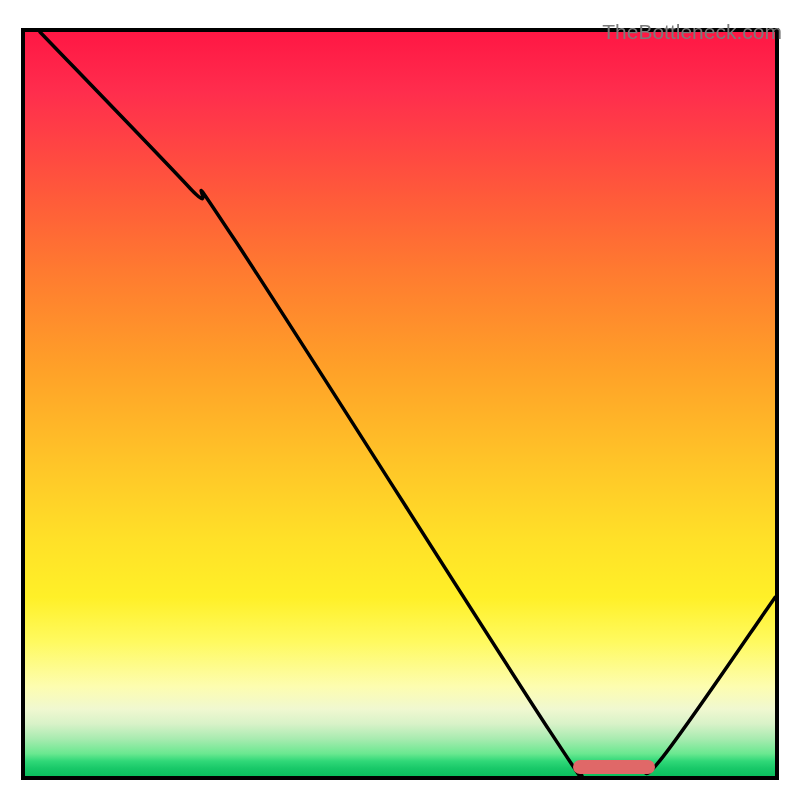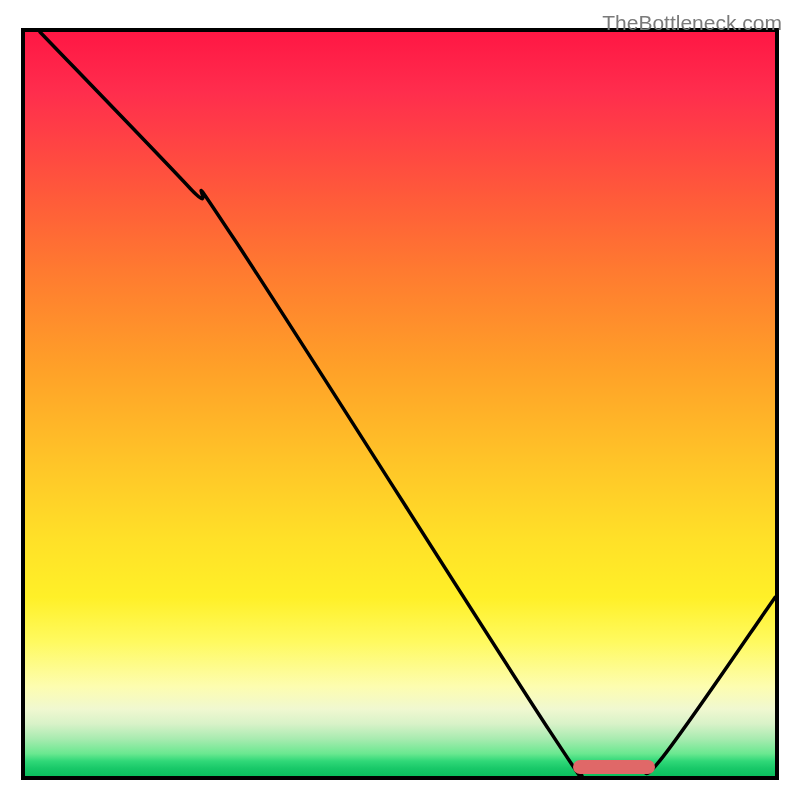--- a/index.html
+++ b/index.html
@@ -6,21 +6,21 @@
     margin: 0;
     padding: 0;
     background: #ffffff;
     width: 800px;
     height: 800px;
     position: relative;
     font-family: Arial, sans-serif;
   }
   .watermark {
     position: absolute;
-    top: 11px;
+    top: 20px;
     right: 18px;
     color: #7a7a7a;
     font-size: 21px;
     font-weight: 500;
     z-index: 10;
   }
   .chart-container {
     position: absolute;
     top: 28px;
     left: 21px;

